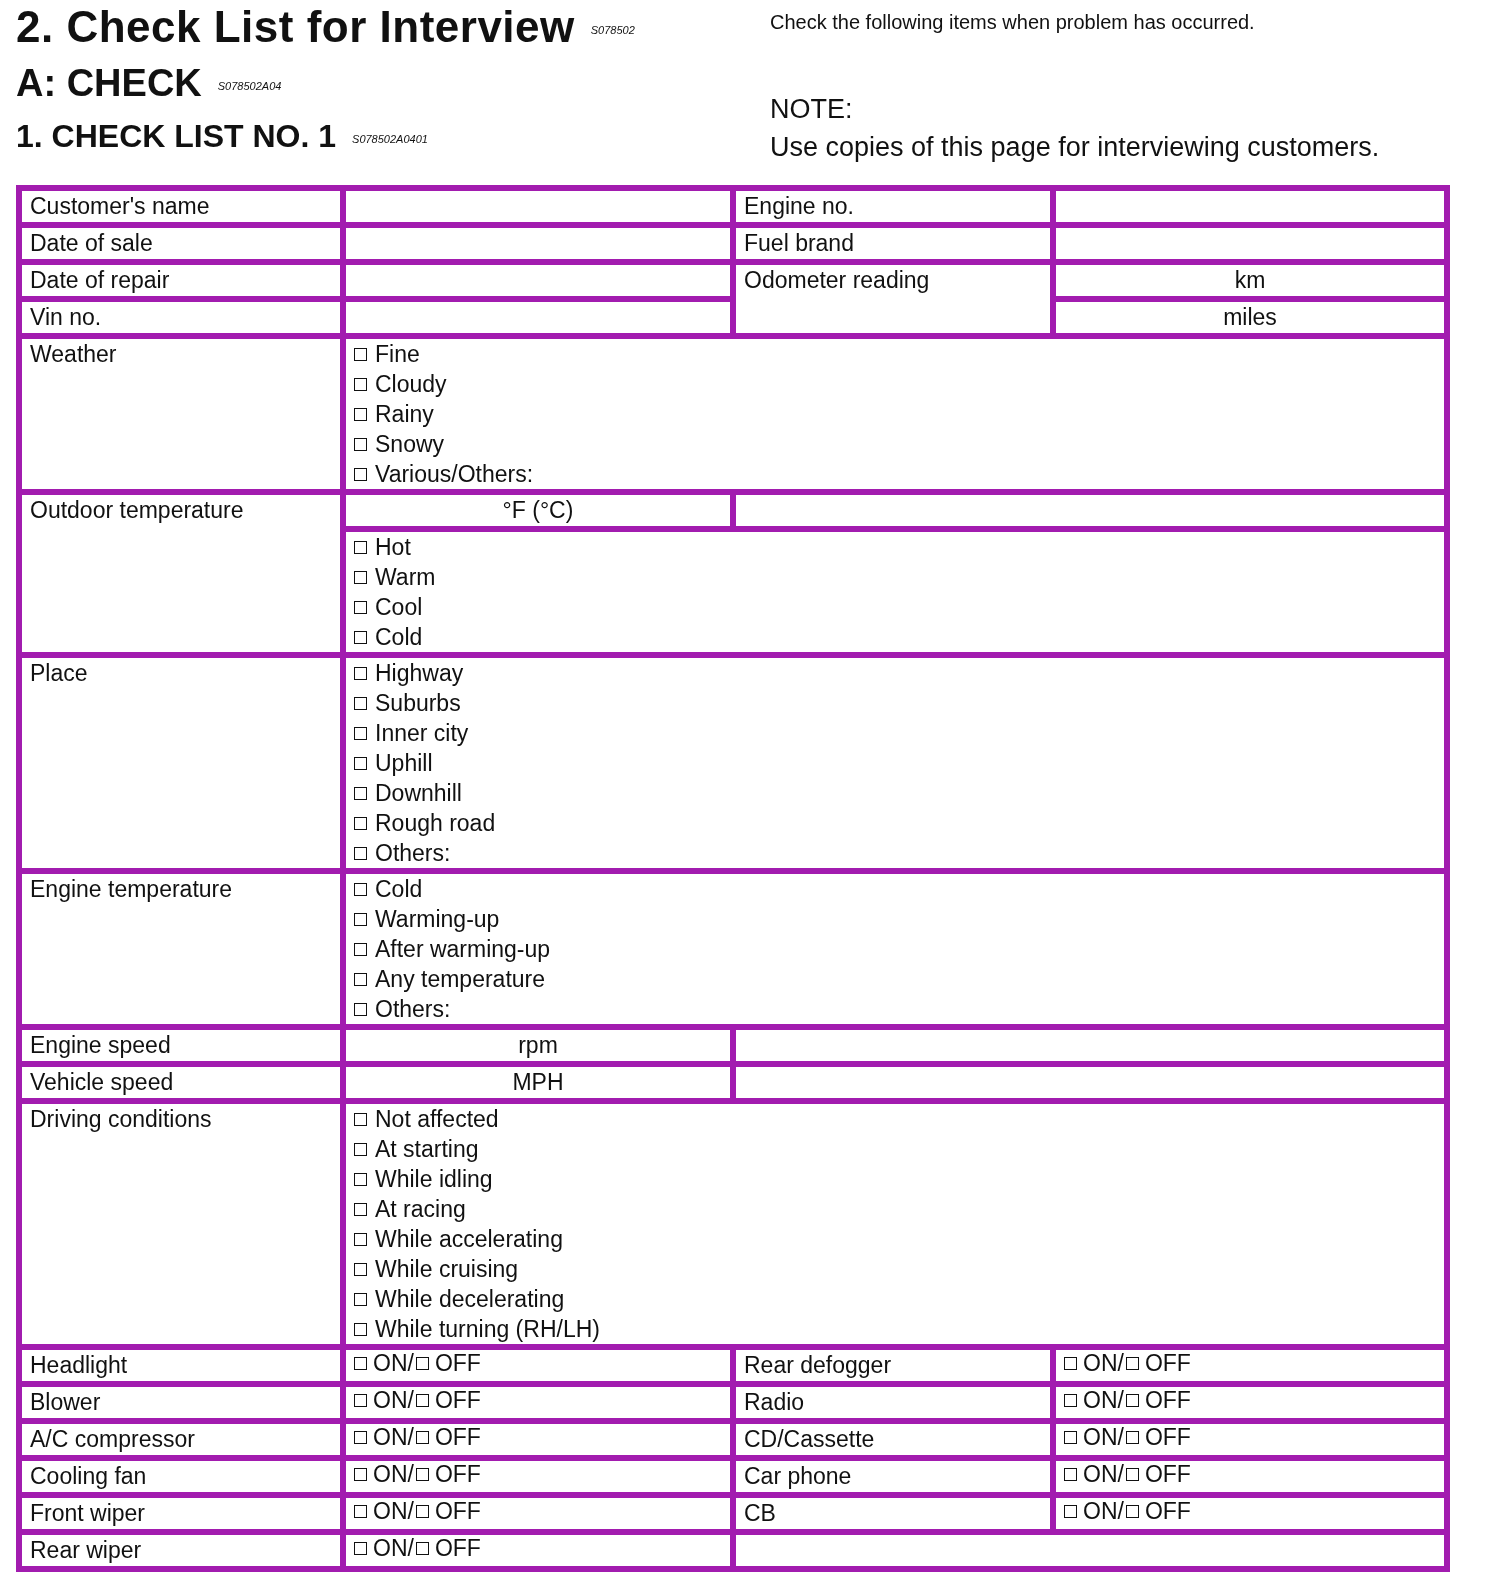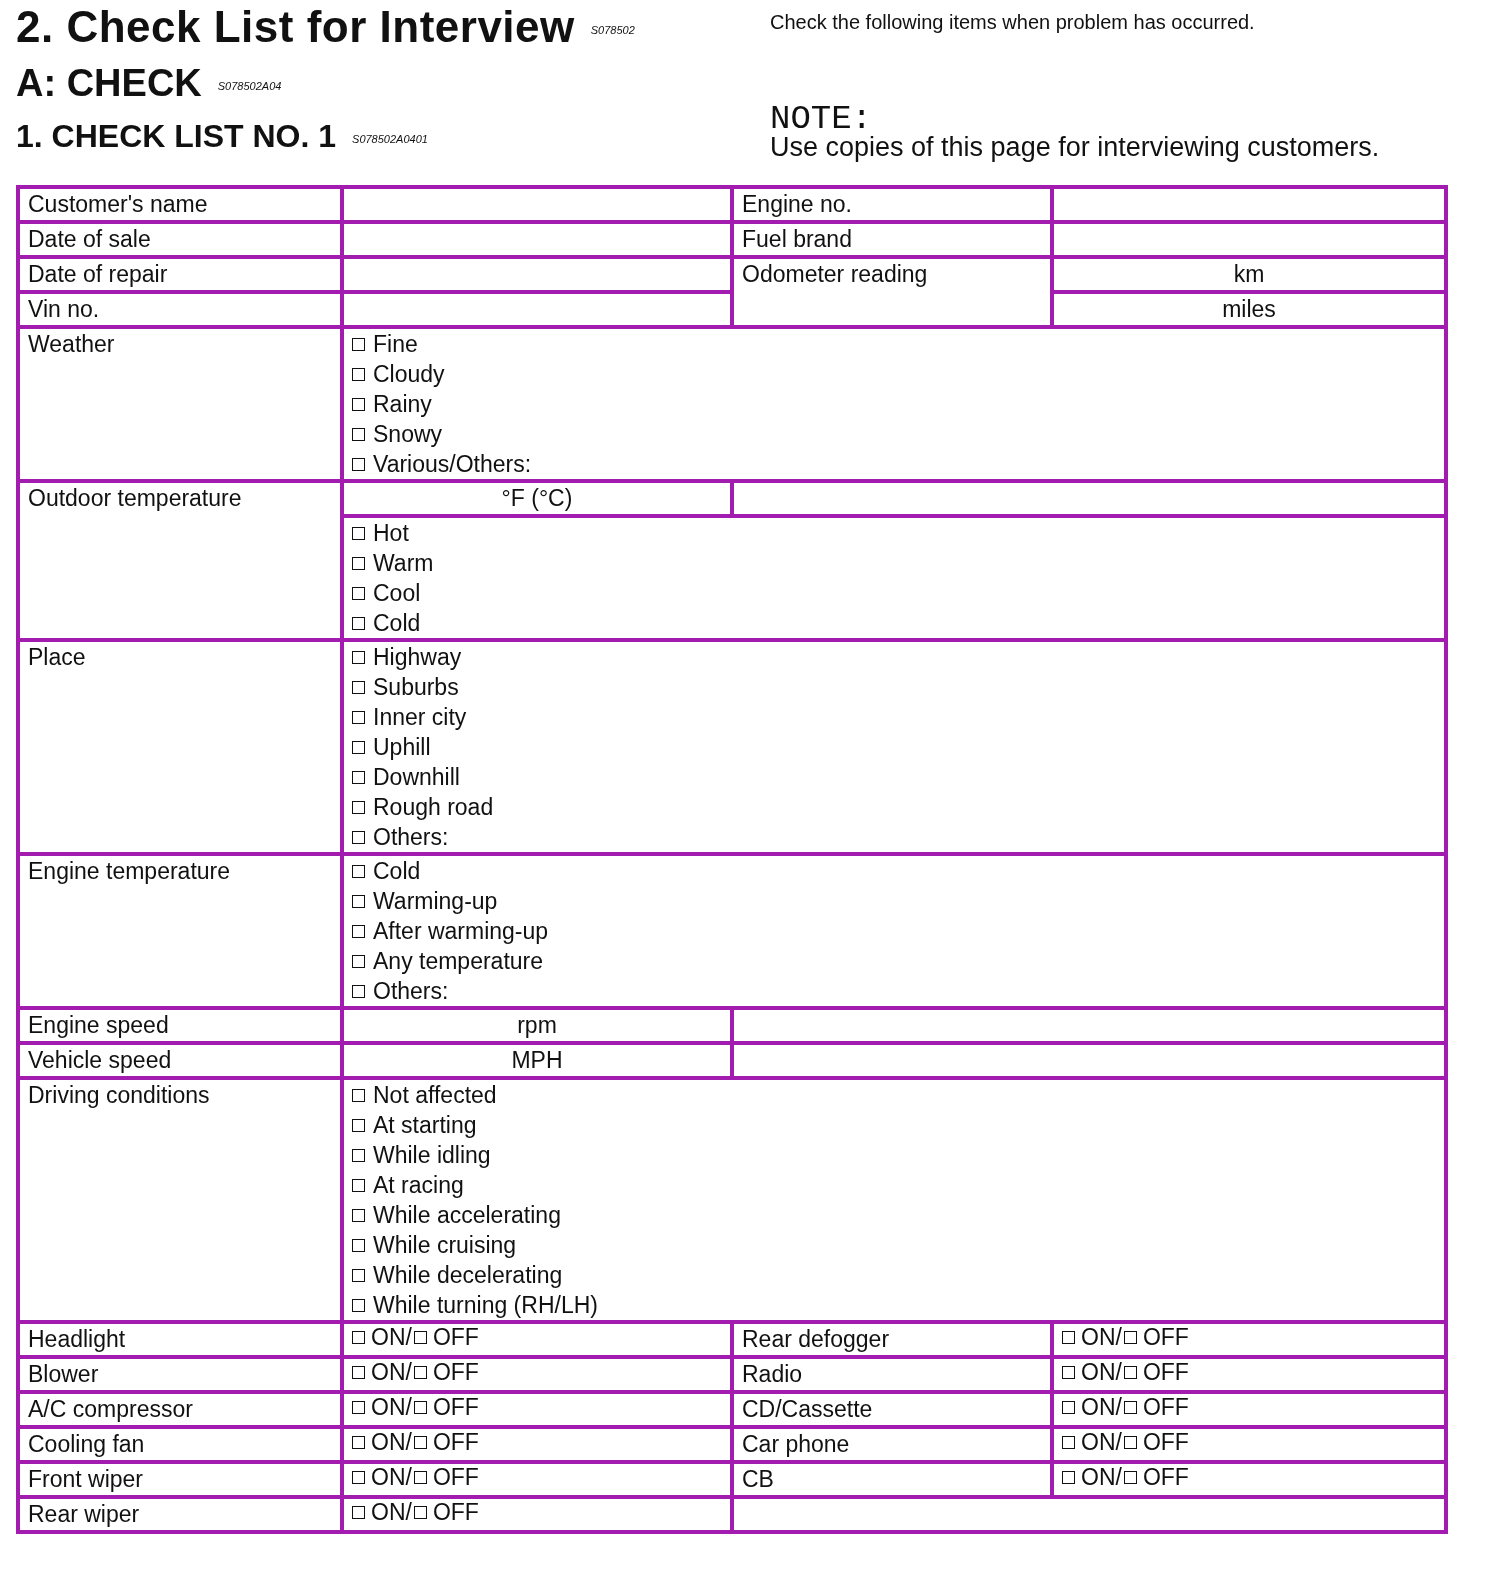--- a/index.html
+++ b/index.html
@@ -5,30 +5,30 @@
     html, body { margin: 0; padding: 0; background: #ffffff; }
     body {
       width: 1504px; height: 1584px; position: relative; overflow: hidden;
       font-family: "Liberation Sans", sans-serif; color: #111;
     }
     .h1 { position: absolute; left: 16px; top: 2px; font-size: 44px; font-weight: bold; letter-spacing: 0.5px; white-space: nowrap; }
     .h2 { position: absolute; left: 16px; top: 62px; font-size: 38px; font-weight: bold; white-space: nowrap; }
     .h3 { position: absolute; left: 16px; top: 118px; font-size: 32px; font-weight: bold; white-space: nowrap; }
     .code { font-size: 11px; font-style: italic; font-weight: normal; margin-left: 16px; vertical-align: middle; letter-spacing: 0; }
     .intro { position: absolute; left: 770px; top: 5px; width: 676px; font-size: 20px; line-height: 34px; text-align: justify; text-align-last: left; }
-    .note-label { position: absolute; left: 770px; top: 102px; font-size: 34px; line-height: 34px; font-family: Liberation Mono, monospace; }
+    .note-label { position: absolute; left: 770px; top: 92px; font-size: 27px; line-height: 34px; }
     .note-text { position: absolute; left: 770px; top: 130px; font-size: 27px; line-height: 34px; white-space: nowrap; }
 
     table.form {
       position: absolute; left: 16px; top: 185px; width: 1428px;
       border-collapse: collapse; border: 4px solid #111; table-layout: fixed;
       font-size: 23px;
     }
     table.form td {
-      border: 4px solid #a21caf; padding: 0 8px; height: 31px; vertical-align: top;
+      border: 6px solid #a21caf; padding: 0 8px; height: 31px; vertical-align: top;
       line-height: 31px; white-space: nowrap; overflow: hidden;
     }
     td.right { text-align: center; }
     .opts { padding-top: 2px; padding-bottom: 0; margin-left: 9px; }
     .opt { display: flex; align-items: center; height: 30px; }
     .box {
       display: inline-block; width: 13px; height: 13px; border: 1.6px solid #111;
       margin-right: 8px; box-sizing: border-box; flex: none;
     }
     .onoff { display: flex; align-items: center; height: 26px; }

